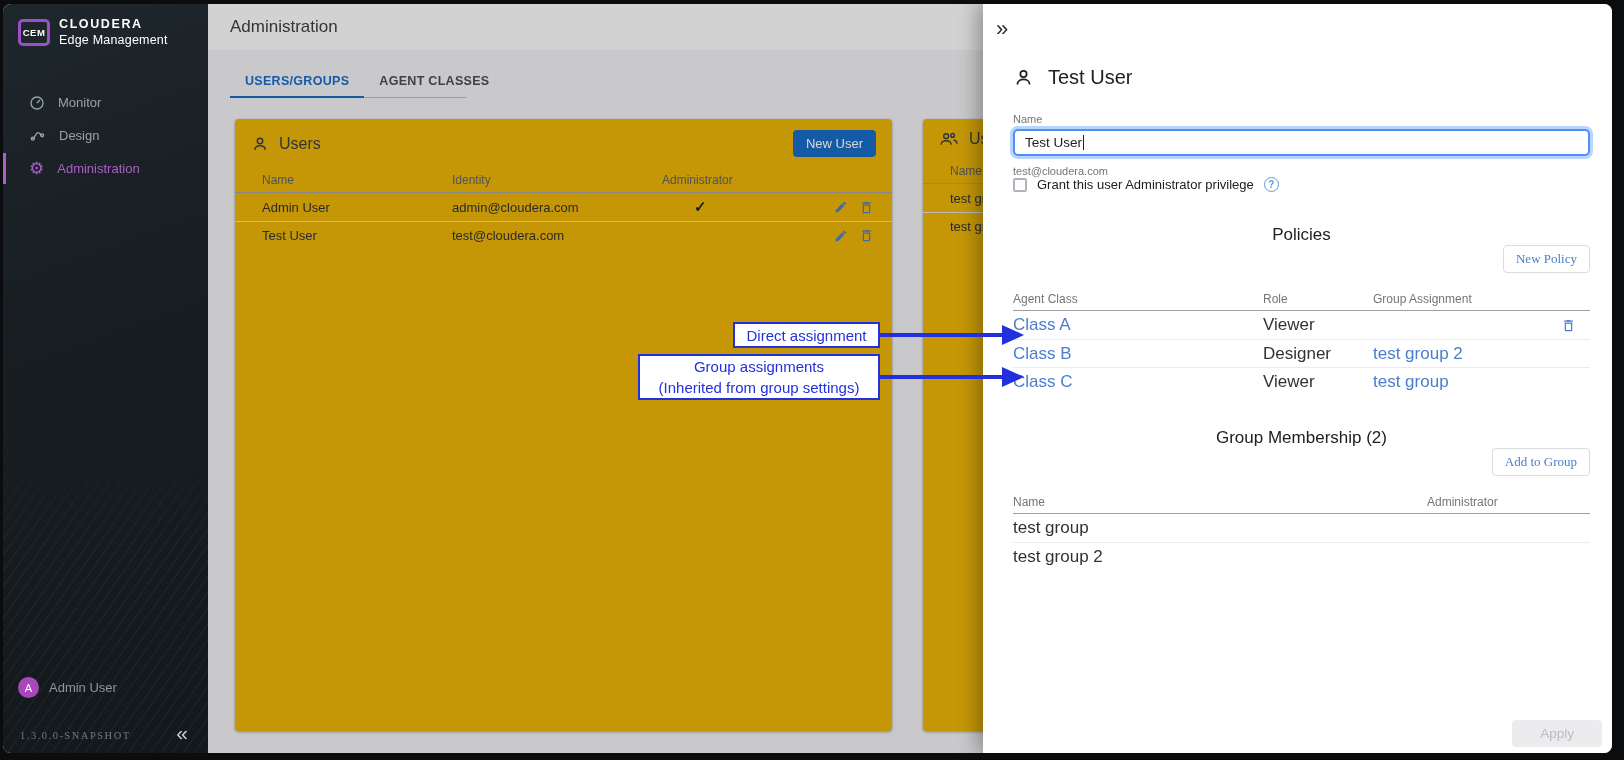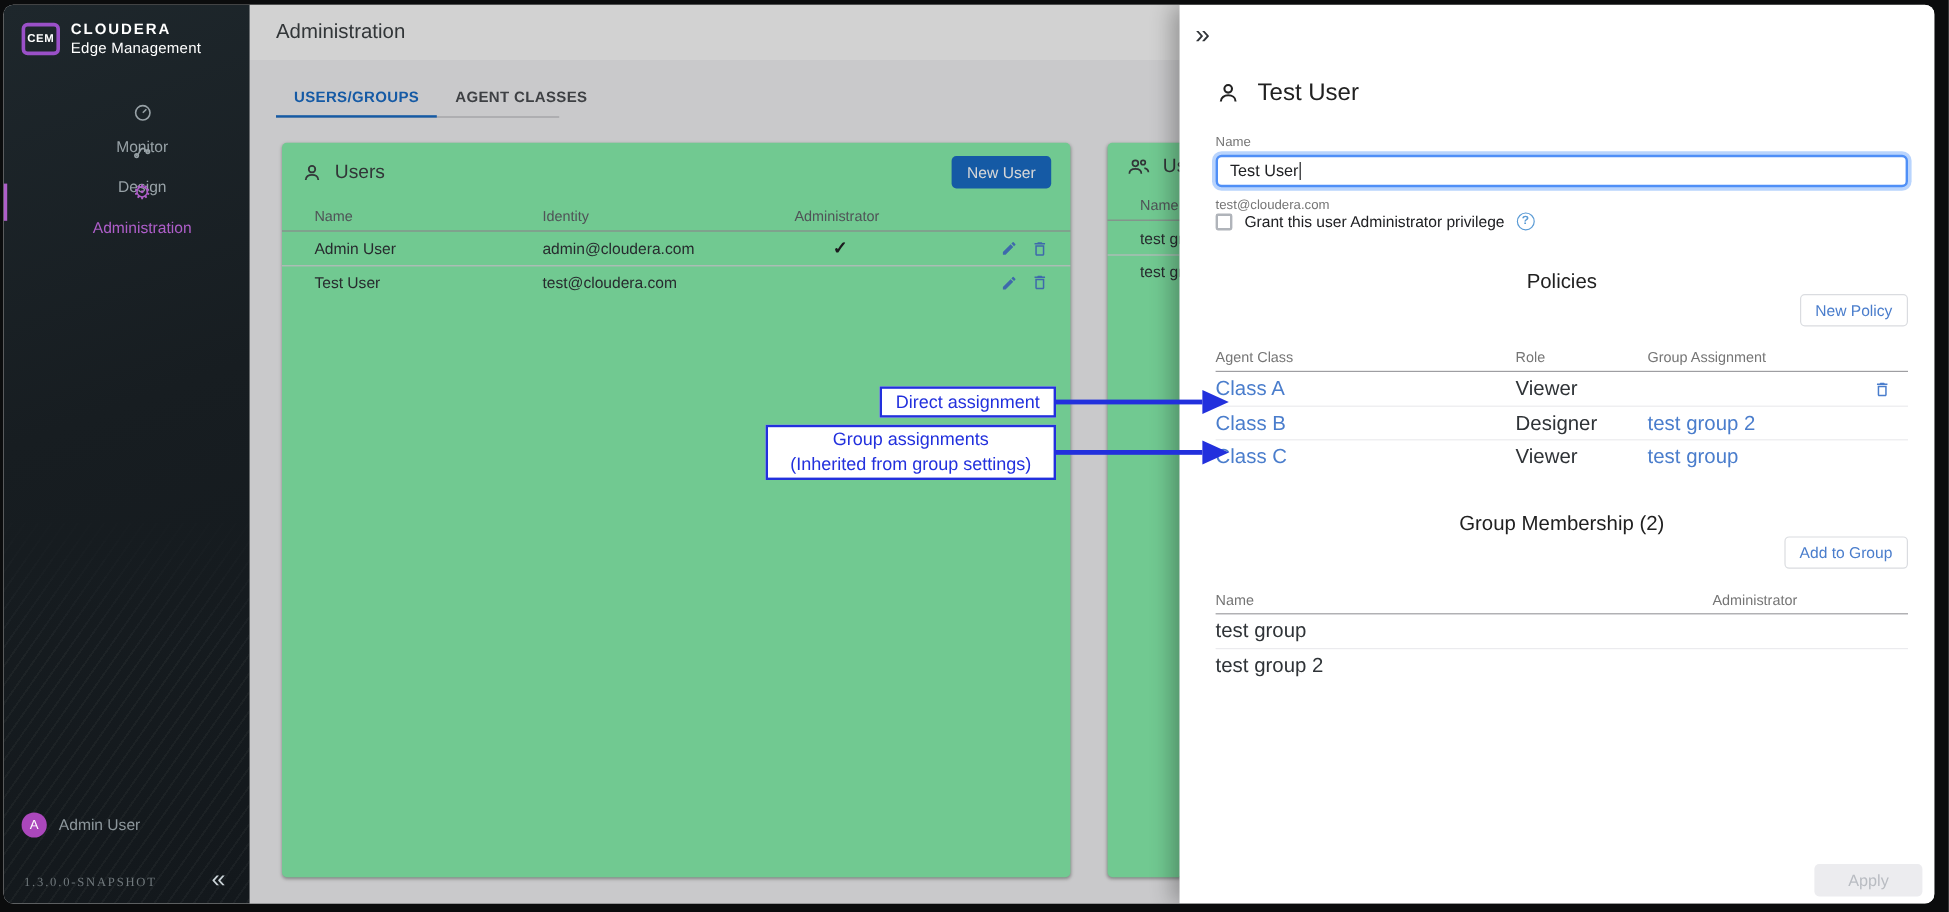--- a/index.html
+++ b/index.html
@@ -18,42 +18,42 @@
              mask-image:linear-gradient(to top, #000 60%, transparent); }
   .logo-row { display:flex; align-items:center; gap:9px; padding:13px 0 0 15px; position:relative; z-index:2; }
   .cem-badge { width:32px; height:27px; border:3px solid #9a50c8; border-radius:5px;
                color:#fff; font-size:9.5px; font-weight:bold; letter-spacing:.5px;
                display:flex; align-items:center; justify-content:center; }
   .brand { color:#fff; line-height:1.25; }
   .brand .b1 { font-size:12.5px; font-weight:bold; letter-spacing:1.6px; }
   .brand .b2 { font-size:12.5px; letter-spacing:.2px; }
   .nav { margin-top:38px; position:relative; z-index:2; }
   .nav-item { position:relative; display:flex; align-items:center; gap:13px;
-              height:33px; padding-left:26px; color:#97a1a6; font-size:13px; cursor:pointer;flex-direction:column; }
+              height:33px; padding-left:26px; color:#97a1a6; font-size:13px; cursor:pointer; }
   .nav-item svg, .nav-item .gear { flex:0 0 auto; }
   .nav-item.active { color:#ae5ec9; }
   .nav-item.active::before { content:""; position:absolute; left:0; top:1px; bottom:1px; width:3px; background:#ae5ec9; }
   .gear { font-size:17px; line-height:1; }
   .side-user { position:absolute; left:15px; bottom:55px; display:flex; align-items:center; gap:10px; z-index:2; }
   .avatar { width:21px; height:21px; border-radius:50%; background:#ab47bc; color:#fff;
             font-size:11px; display:flex; align-items:center; justify-content:center; }
   .side-user-name { color:#8d979c; font-size:13px; }
   .version { position:absolute; left:17px; bottom:12px; color:#71797d; z-index:2;
              font-family:Liberation Serif, serif; font-size:10.5px; letter-spacing:1.5px; }
   .collapse-icon { position:absolute; right:20px; bottom:8px; color:#c9d2d6; font-size:21px; z-index:2; cursor:pointer; }
 
   
   .main { position:absolute; left:205px; top:0; bottom:0; width:775px; background:#efeff1; overflow:hidden; z-index:1; }
   .app-header { height:46px; background:#fafafa; display:flex; align-items:center; }
   .app-title { font-size:17px; color:#3c4043; margin-left:22px; }
   .tabbar { display:flex; margin:13px 0 0 22px; width:236px; border-bottom:1px solid #b9b9bd; }
   .tab { font-size:12.5px; font-weight:bold; letter-spacing:.3px; padding:11px 15px 8px; color:#4a4d51; cursor:pointer; white-space:nowrap; }
   .tab.active { color:#1a6bc4; border-bottom:2px solid #1a6bc4; margin-bottom:-1px; }
 
-  .card { position:absolute; background:#86efac; border-radius:4px; box-shadow:0 1px 3px rgba(0,0,0,.35); }
+  .card { position:absolute; background:#eab308; border-radius:4px; box-shadow:0 1px 3px rgba(0,0,0,.35); }
   .card-users { left:27px; top:115px; width:657px; height:612px; }
   .card-groups { left:715px; top:115px; width:400px; height:612px; }
   .card-head { display:flex; align-items:center; padding:11px 16px 8px 16px; }
   .card-title { font-size:16px; color:#3c4043; margin-left:10px; }
   .btn-primary { margin-left:auto; background:#1a6bc4; color:#fff; border:none; border-radius:4px;
                  font-size:13px; padding:6px 13px; cursor:pointer; font-family:inherit; }
   .tbl { margin:2px 0 0 0; }
   .trow { display:flex; align-items:center; height:28px; font-size:13px; color:#2f3337; padding-left:27px; }
   .thead-row { color:#5f6368; font-size:12px; border-bottom:1px solid #a2a2a6; height:26px; }
   .trow + .trow { border-top:1px solid #dddde1; }
@@ -80,21 +80,21 @@
   .caret { display:inline-block; width:1px; height:15px; background:#202124; margin-left:1px; }
   .field-help { margin-top:9px; font-size:11px; color:#757575; }
   .chk-row { display:flex; align-items:center; gap:10px; }
   .chk-box { width:14px; height:14px; border:2px solid #b0b4ba; border-radius:2px; cursor:pointer; }
   .chk-label { font-size:13px; color:#202124; }
   .help-icon { width:15px; height:15px; border:1.5px solid #5b9bd5; border-radius:50%; color:#5b9bd5;
                font-size:10px; font-weight:bold; display:flex; align-items:center; justify-content:center; cursor:pointer; }
   .section-head { display:flex; align-items:center; margin-top:33px;flex-direction:column; }
   .section-title { font-size:17px; color:#212121; }
   .btn-outline { margin-left:auto; background:#fff; border:1px solid #dadce0; border-radius:4px;
-                 color:#4a7dcc; font-size:13px; padding:5px 12px; cursor:pointer; font-family:Liberation Sans, sans-serif; }
+                 color:#4a7dcc; font-size:13px; padding:5px 12px; cursor:pointer; font-family:Liberation Serif, serif; }
   .d-tbl { margin-top:14px; }
   .d-trow { display:flex; align-items:center; height:28px; font-size:17px; color:#2f3337; }
   .d-thead { color:#757575; font-size:12px; height:24px; border-bottom:1px solid #9e9ea2; }
   .d-trow + .d-trow { border-top:1px solid #ebebee; }
   .d-thead + .d-trow { border-top:none; }
   .pcol1 { width:250px; } .pcol2 { width:110px; } .pcol3 { width:170px; }
   .mcol1 { width:414px; }
   .link { color:#4a7dcc; cursor:pointer; }
   .d-trash { margin-left:auto; padding-right:14px; color:#4a7dcc; }
   .apply-btn { position:absolute; right:10px; bottom:6px; background:#ececef; color:#b9bcc2;

